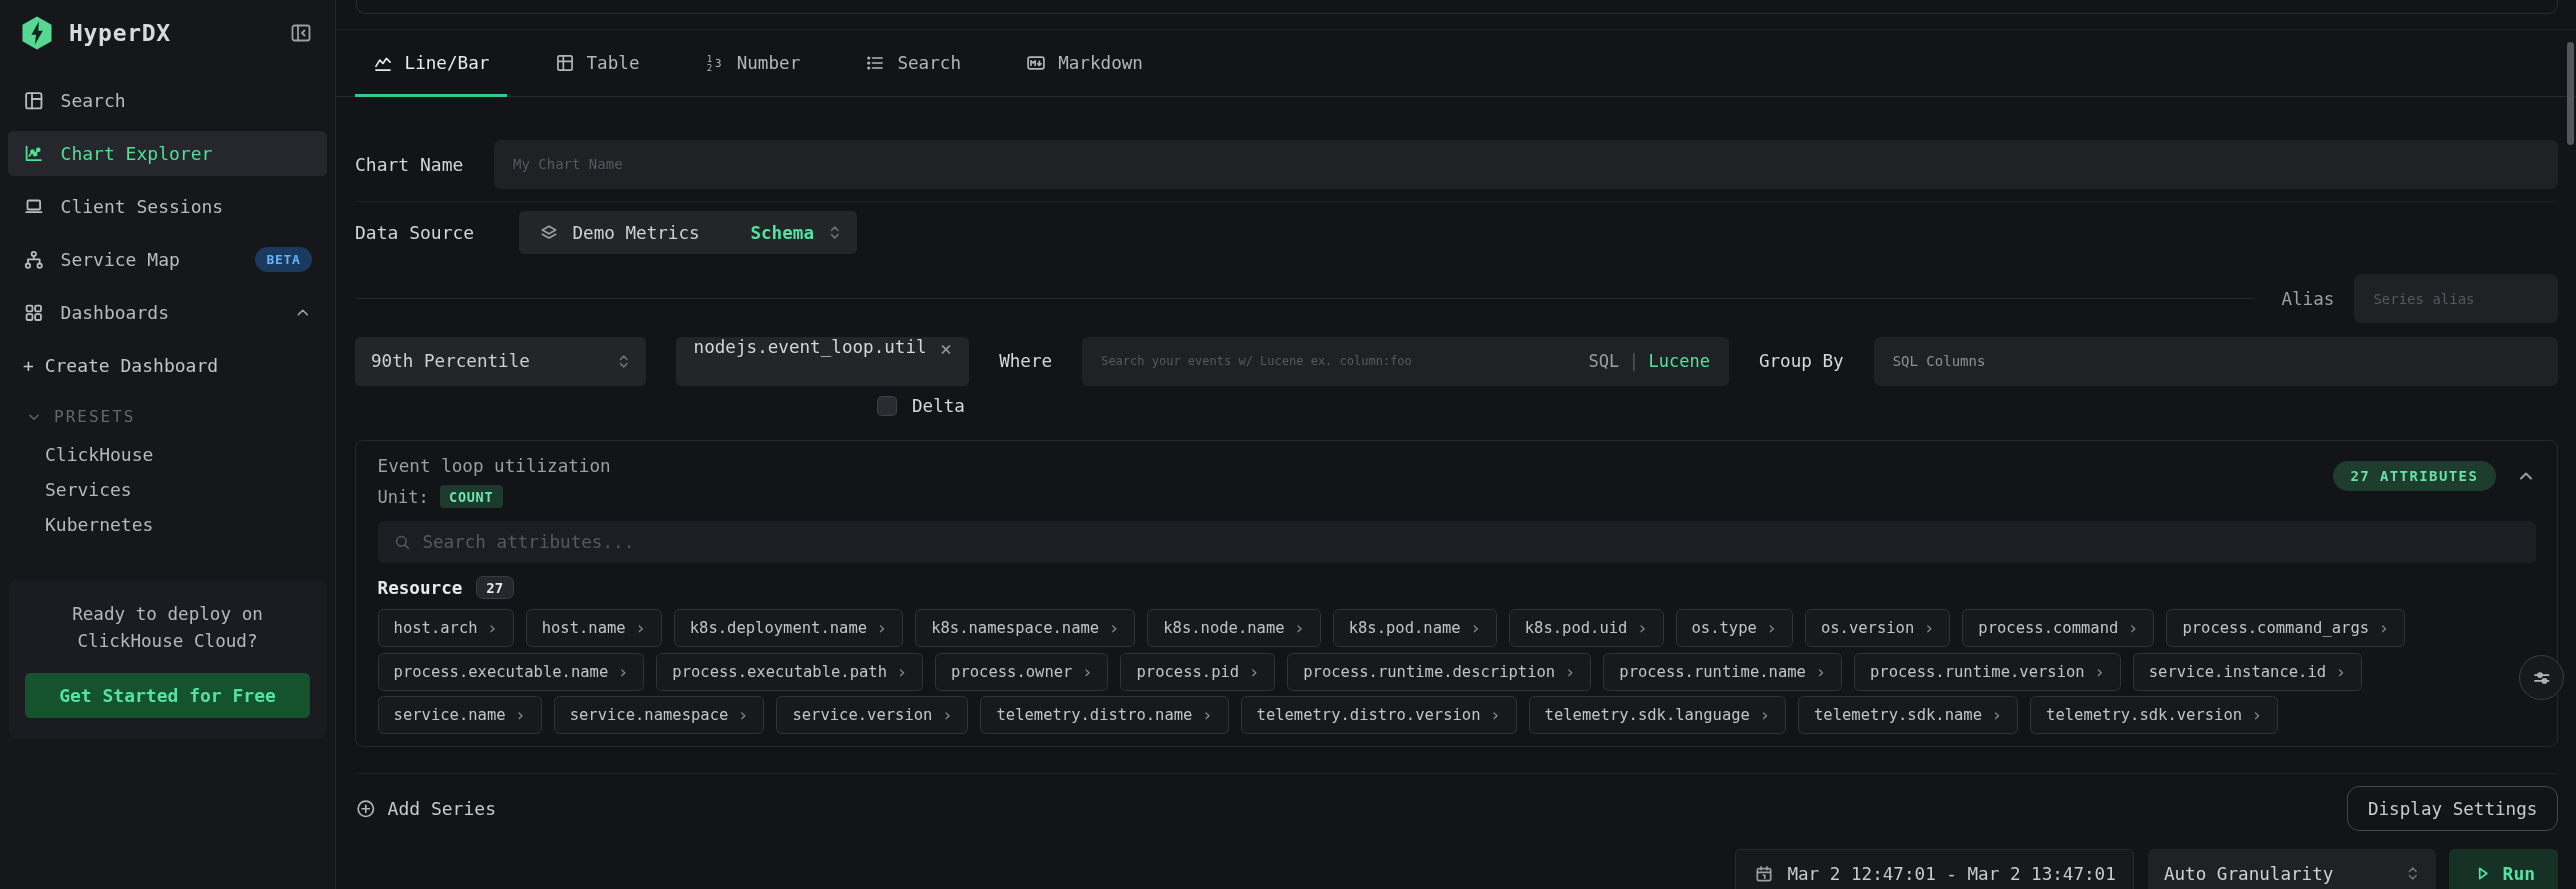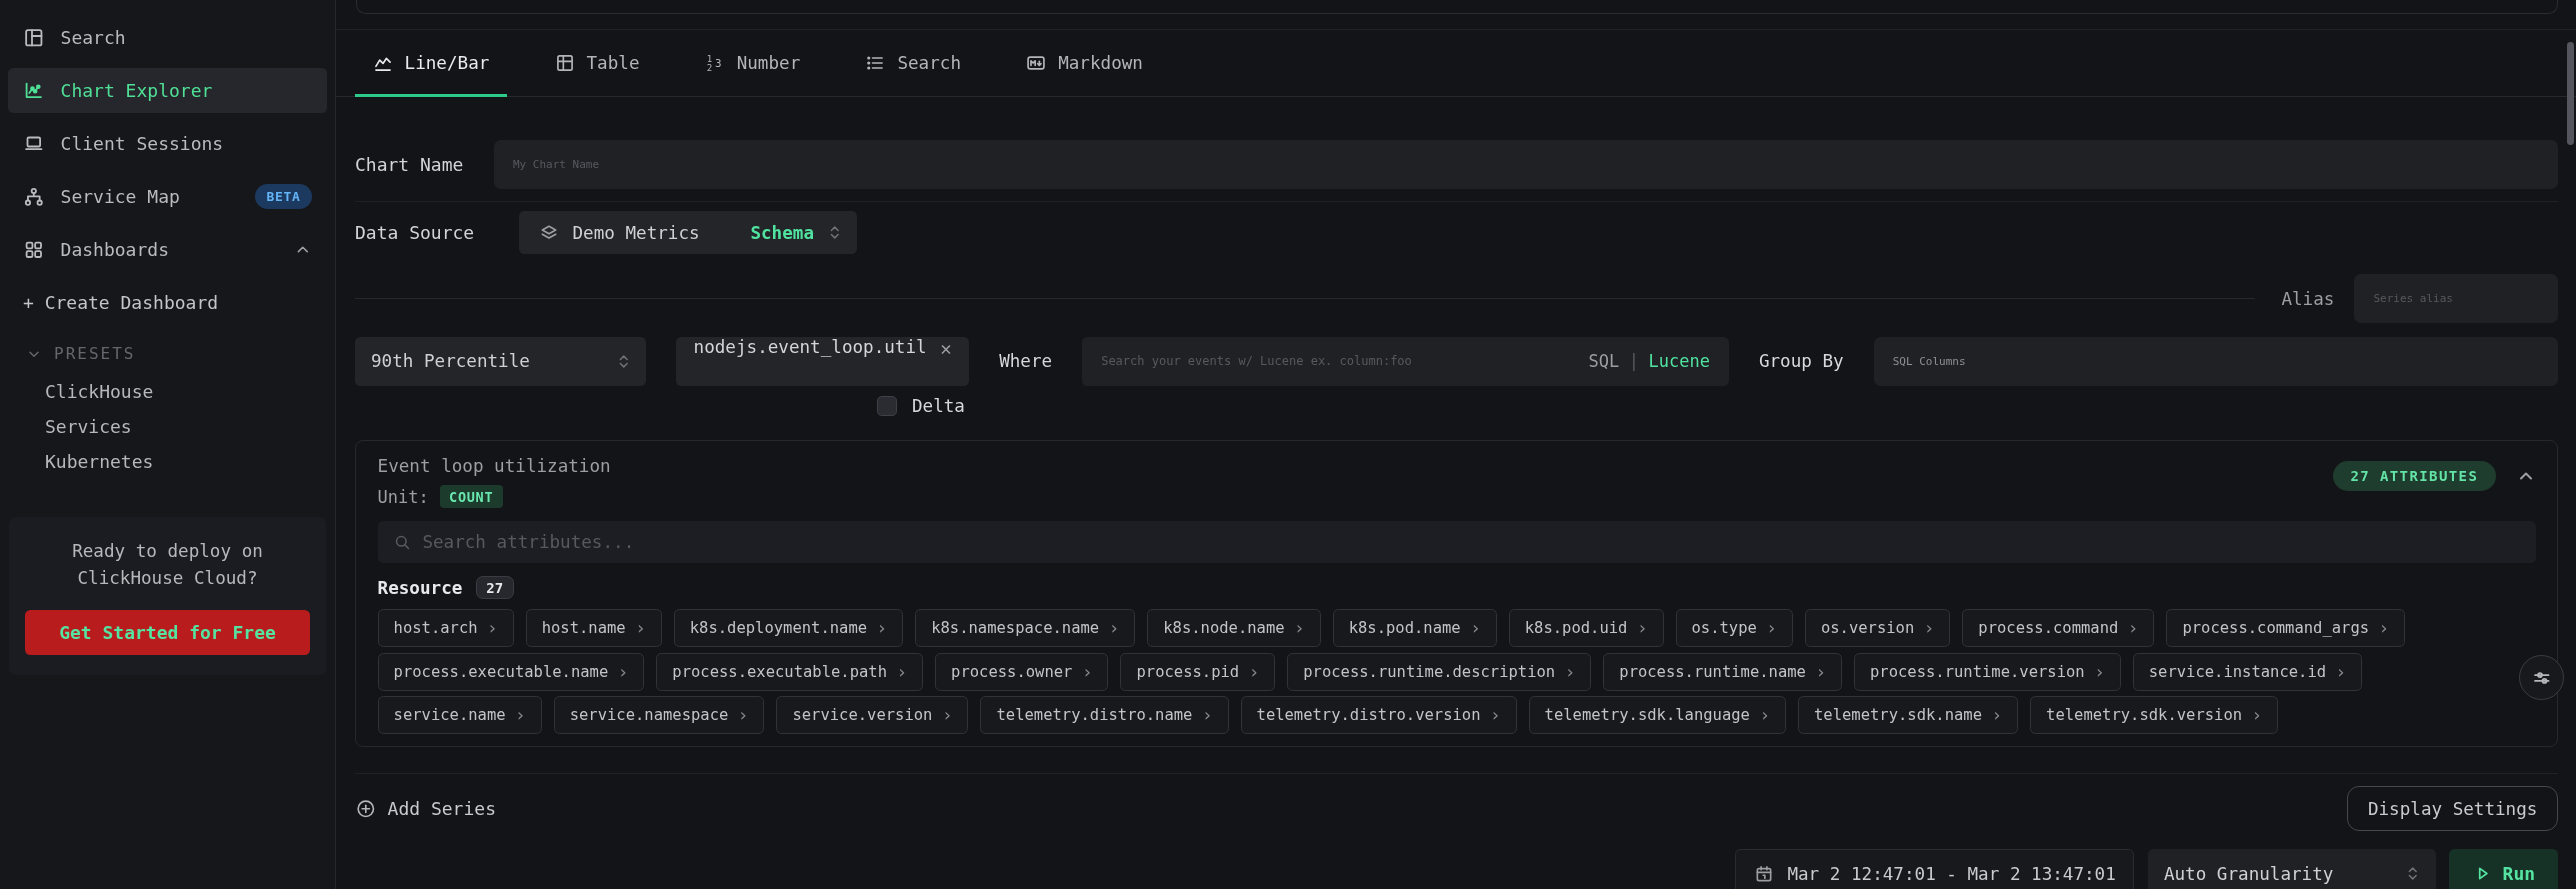--- a/index.html
+++ b/index.html
@@ -43,21 +43,21 @@
     color: #64676d; font-size: 16px; letter-spacing: 2px; cursor: pointer;
   }
   .preset-list { margin-top: 10.8px; list-style: none; }
   .preset-item { margin-left: 45px; line-height: 35px; font-size: 18px; color: #b6b8bc; cursor: pointer; }
   .promo {
     margin: 38px 8.8px 0; background: #1a1c21; border-radius: 6.8px;
     padding: 21.6px 16px 20px; text-align: center;
   }
   .promo-text { font-size: 17.6px; color: #b6b8bc; line-height: 1.5; }
   .promo-btn {
-    margin-top: 19px; width: 100%; height: 45px; background: #b91c1c;
+    margin-top: 19px; width: 100%; height: 45px; background: #14532d;
     border: none; border-radius: 5.4px; color: #55e3a1; font-size: 18px;
     font-weight: bold; font-family: inherit; cursor: pointer;
   }
 
   
   .main { flex: 1; position: relative; padding: 0 17.6px 0 19px; overflow: hidden; }
   .remnant {
     height: 13.5px; margin-left: 1.4px;
     border: 1.4px solid #2a2c31; border-top: none;
     border-bottom-left-radius: 9.5px; border-bottom-right-radius: 9.5px;
@@ -76,21 +76,21 @@
   .tab.active::after {
     content: ""; position: absolute; left: 0; right: 0; bottom: -1.4px;
     height: 3.4px; background: #2dcb8a;
   }
   .row { display: flex; align-items: center; }
   .field-label { font-size: 18px; color: #d2d4d7; flex-shrink: 0; }
   .chart-row { margin-top: 43px; }
   .chart-row .field-label { width: 139px; }
   input.text-input {
     background: #1f2125; border: none; border-radius: 6.8px; height: 49px;
-    padding: 0 19px; font-family: inherit; font-size: 11px; color: #c9cbce; outline: none;
+    padding: 0 19px; font-family: inherit; font-size: 14px; color: #c9cbce; outline: none;
   }
   input::placeholder { color: #56595f; }
   .chart-input { flex: 1; }
   .hr { border-top: 1.4px solid #1e2024; margin-top: 12px; }
   .ds-row { margin-top: 9.5px; }
   .ds-row .field-label { width: 164px; }
   .select {
     background: #232529; border-radius: 5.4px; height: 43px;
     display: flex; align-items: center; padding: 0 16px; gap: 13.5px;
     font-size: 17.6px; color: #cfd1d4; cursor: pointer; border: none; font-family: inherit;
@@ -169,20 +169,36 @@
     position: absolute; right: 12px; top: 655px; width: 45px; height: 45px;
     border-radius: 50%; background: #17191d; border: 1.4px solid #3a3d42;
     display: flex; align-items: center; justify-content: center; cursor: pointer; z-index: 5;
   }
   .scroll-thumb { position: absolute; right: 2px; top: 42px; width: 6.8px; height: 103px; background: #53565c; border-radius: 3.4px; cursor: grab; }
 </style>
 </head>
 <body>
 
 <aside class="sidebar">
+  <div class="logo-row">
+    <span>
+      <svg width="34" height="36" viewBox="0 0 24 26">
+        <path d="M12 1 22.5 7v12L12 25 1.5 19V7Z" fill="#56d893"></path>
+        <path d="M13.4 4.5 8 14.2h3.3L10.4 21.5 16.2 11.3h-3.3Z" fill="#10241a"></path>
+      </svg>
+    </span>
+    <span class="brand">HyperDX</span>
+    <button class="collapse-btn">
+      <svg width="24" height="24" viewBox="0 0 24 24" fill="none" stroke="currentColor" stroke-width="1.8" stroke-linecap="round" stroke-linejoin="round">
+        <rect x="3.5" y="4.5" width="17" height="15" rx="2"></rect>
+        <line x1="9" y1="4.5" x2="9" y2="19.5"></line>
+        <polyline points="15.5,9.5 13,12 15.5,14.5"></polyline>
+      </svg>
+    </button>
+  </div>
 
   <nav class="nav">
     <div class="nav-item">
       <span>
         <svg width="21.6" height="21.6" viewBox="0 0 24 24" fill="none" stroke="currentColor" stroke-width="2" stroke-linecap="round" stroke-linejoin="round">
           <rect x="3.5" y="3.5" width="17" height="17" rx="2"></rect>
           <line x1="10" y1="3.5" x2="10" y2="20.5"></line>
           <line x1="10" y1="10" x2="20.5" y2="10"></line>
         </svg>
       </span>

